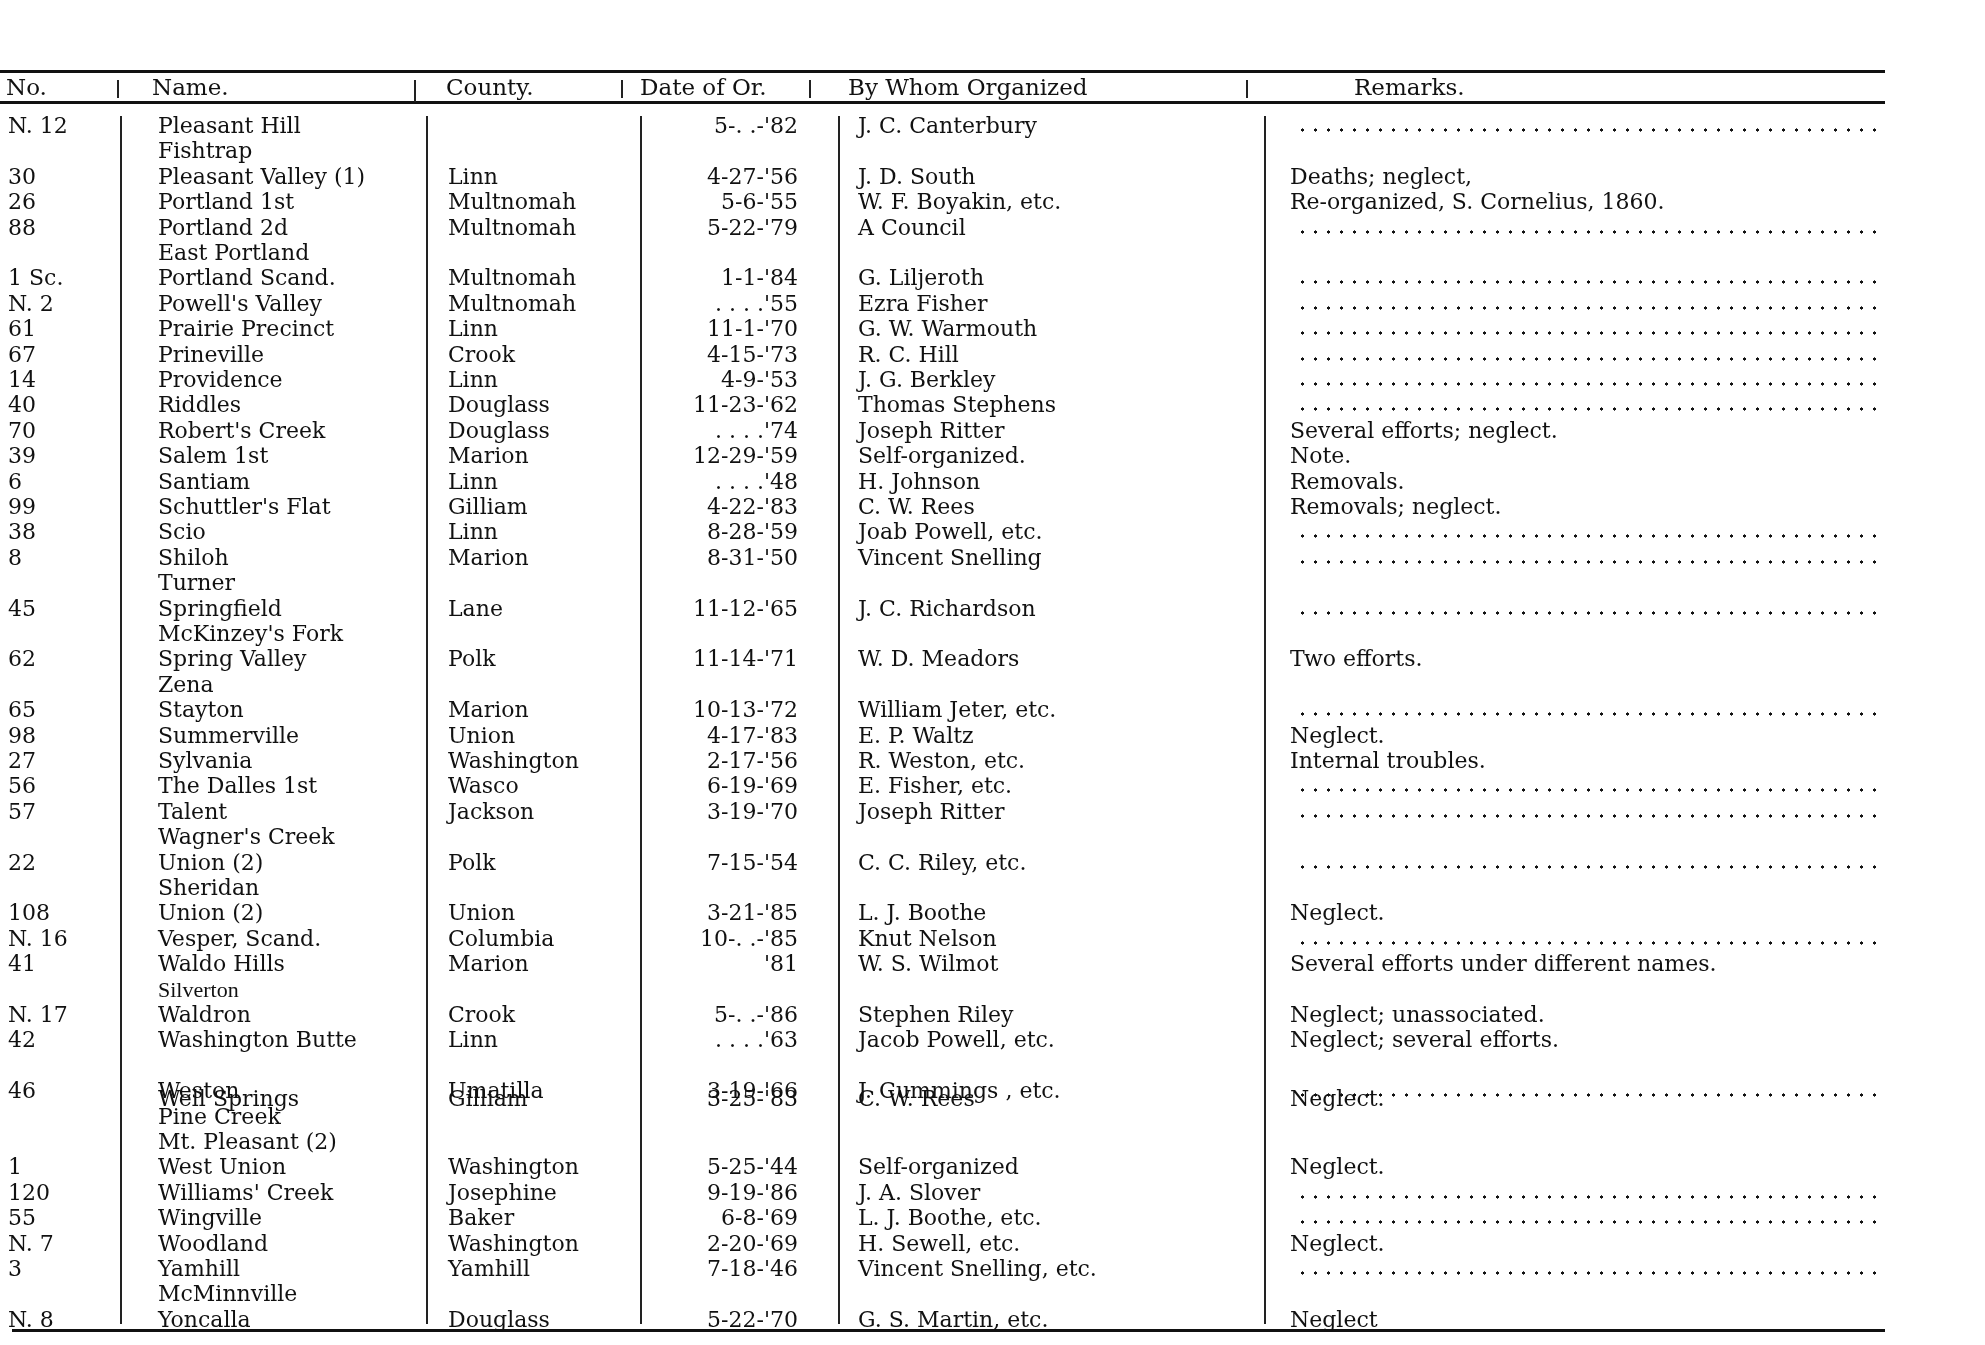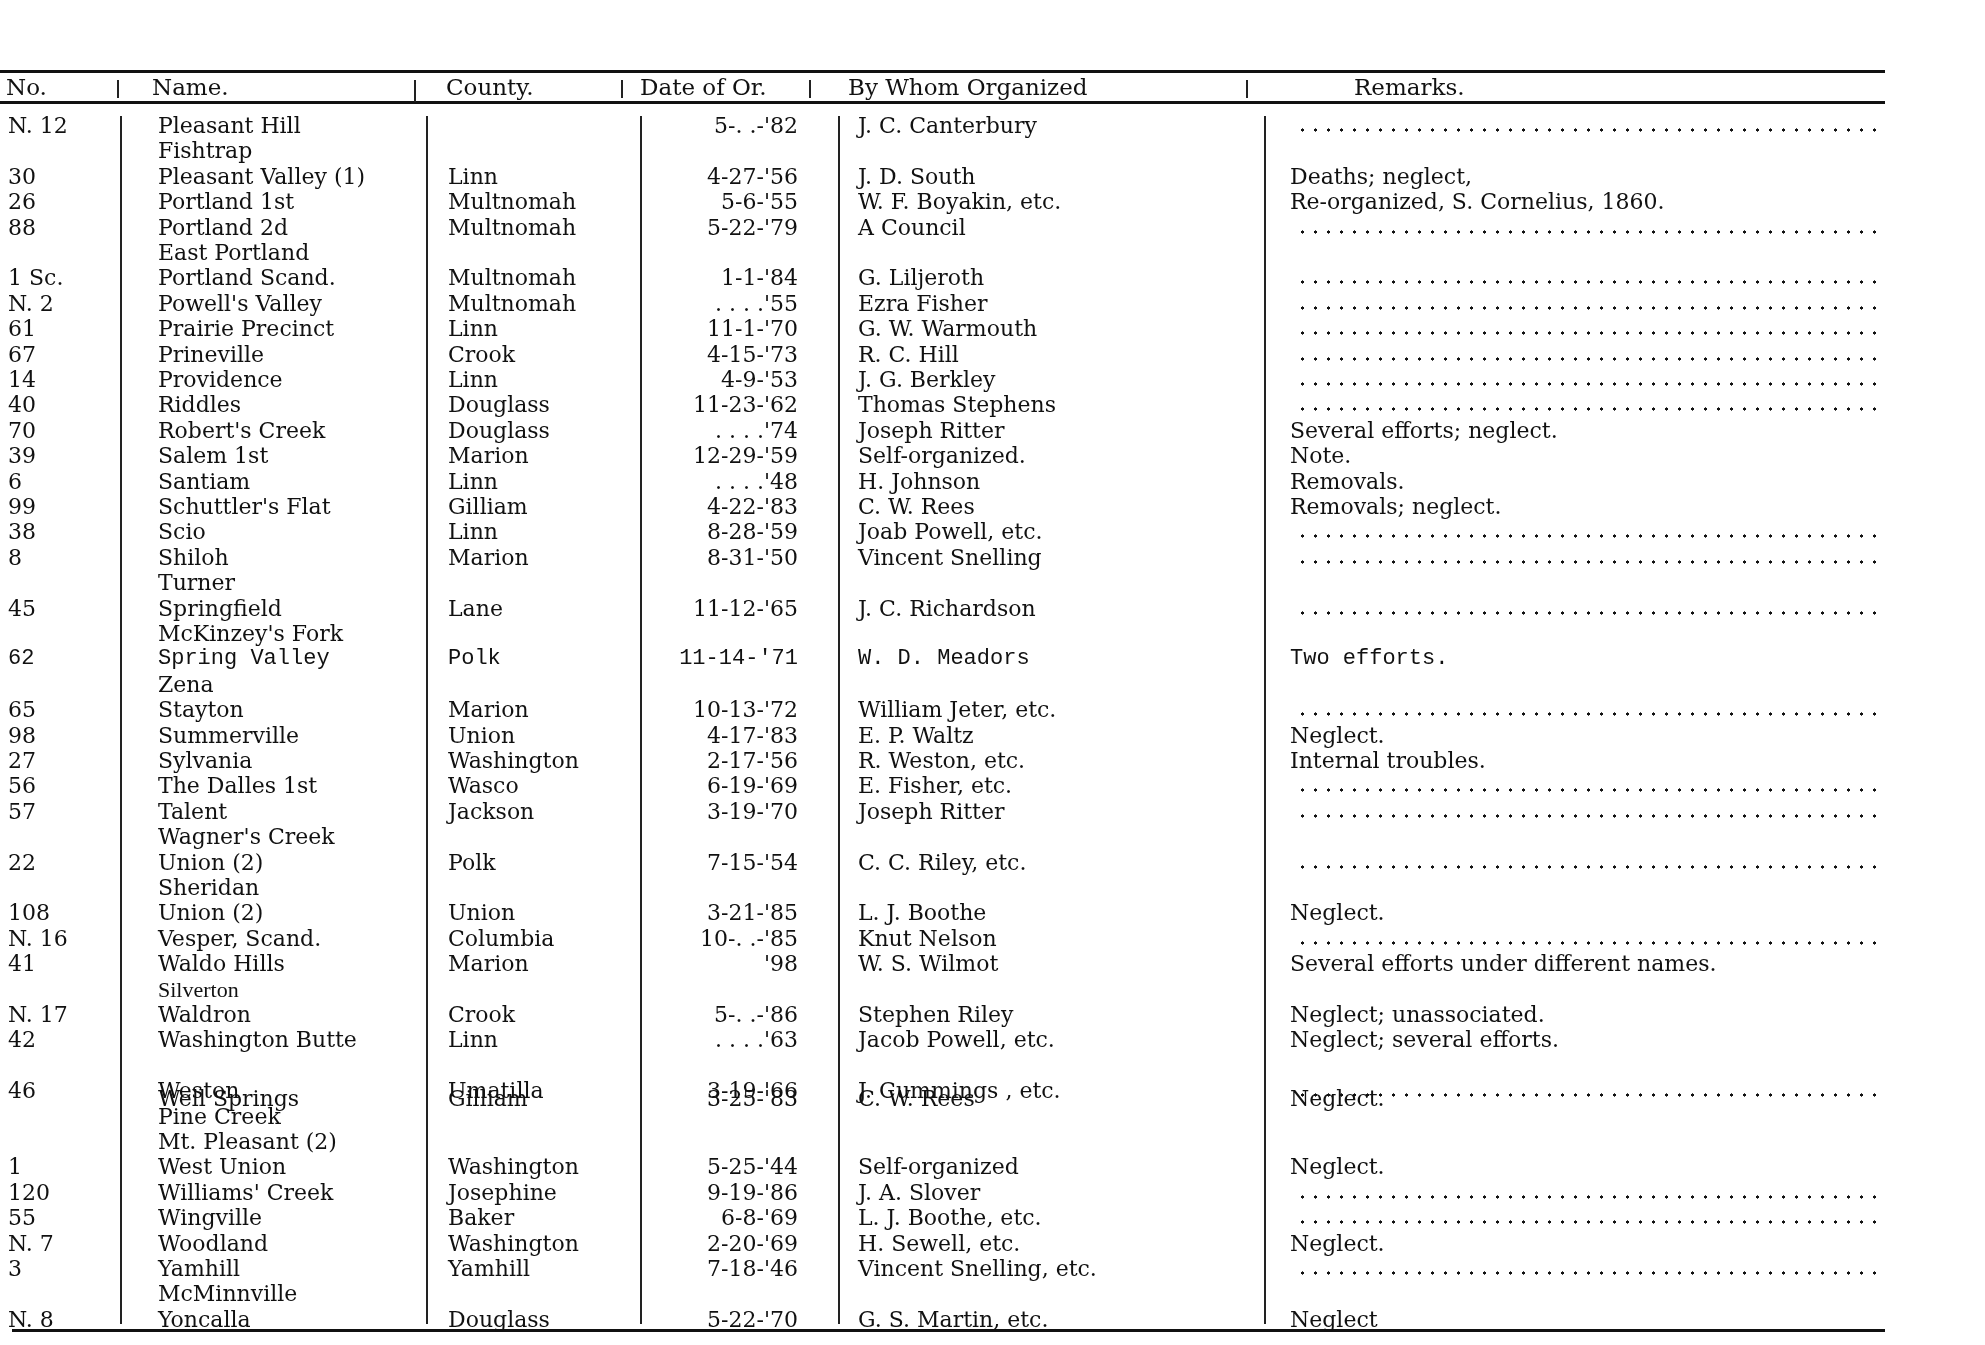--- a/index.html
+++ b/index.html
@@ -224,21 +224,21 @@
         <span class="dots"></span>
       </div>
       <div class="row" style="top: 621px;">
         <span class="cell c-no"></span>
         <span class="cell c-name">McKinzey's Fork</span>
         <span class="cell c-county"></span>
         <span class="cell c-date"></span>
         <span class="cell c-who"></span>
         <span class="cell c-rem"></span>
       </div>
-      <div class="row" style="top: 646.4px; font-family: Liberation Mono, monospace;">
+      <div class="row" style="top: 646.4px;">
         <span class="cell c-no">62</span>
         <span class="cell c-name">Spring Valley</span>
         <span class="cell c-county">Polk</span>
         <span class="cell c-date">11-14-'71</span>
         <span class="cell c-who">W. D. Meadors</span>
         <span class="cell c-rem">Two efforts.</span>
       </div>
       <div class="row" style="top: 671.8px; padding-left: 25px;">
         <span class="cell c-no"></span>
         <span class="cell c-name">Zena</span>
@@ -329,21 +329,21 @@
         <span class="cell c-county">Columbia</span>
         <span class="cell c-date">10-. .-'85</span>
         <span class="cell c-who">Knut Nelson</span>
         <span class="cell c-rem"></span>
         <span class="dots"></span>
       </div>
       <div class="row" style="top: 951.2px;">
         <span class="cell c-no">41</span>
         <span class="cell c-name">Waldo Hills</span>
         <span class="cell c-county">Marion</span>
-        <span class="cell c-date">'98</span>
+        <span class="cell c-date">'81</span>
         <span class="cell c-who">W. S. Wilmot</span>
         <span class="cell c-rem">Several efforts under different names.</span>
       </div>
       <div class="row" style="top: 976.6px; font-family: Liberation Serif, serif;">
         <span class="cell c-no"></span>
         <span class="cell c-name">Silverton</span>
         <span class="cell c-county"></span>
         <span class="cell c-date"></span>
         <span class="cell c-who"></span>
         <span class="cell c-rem"></span>

